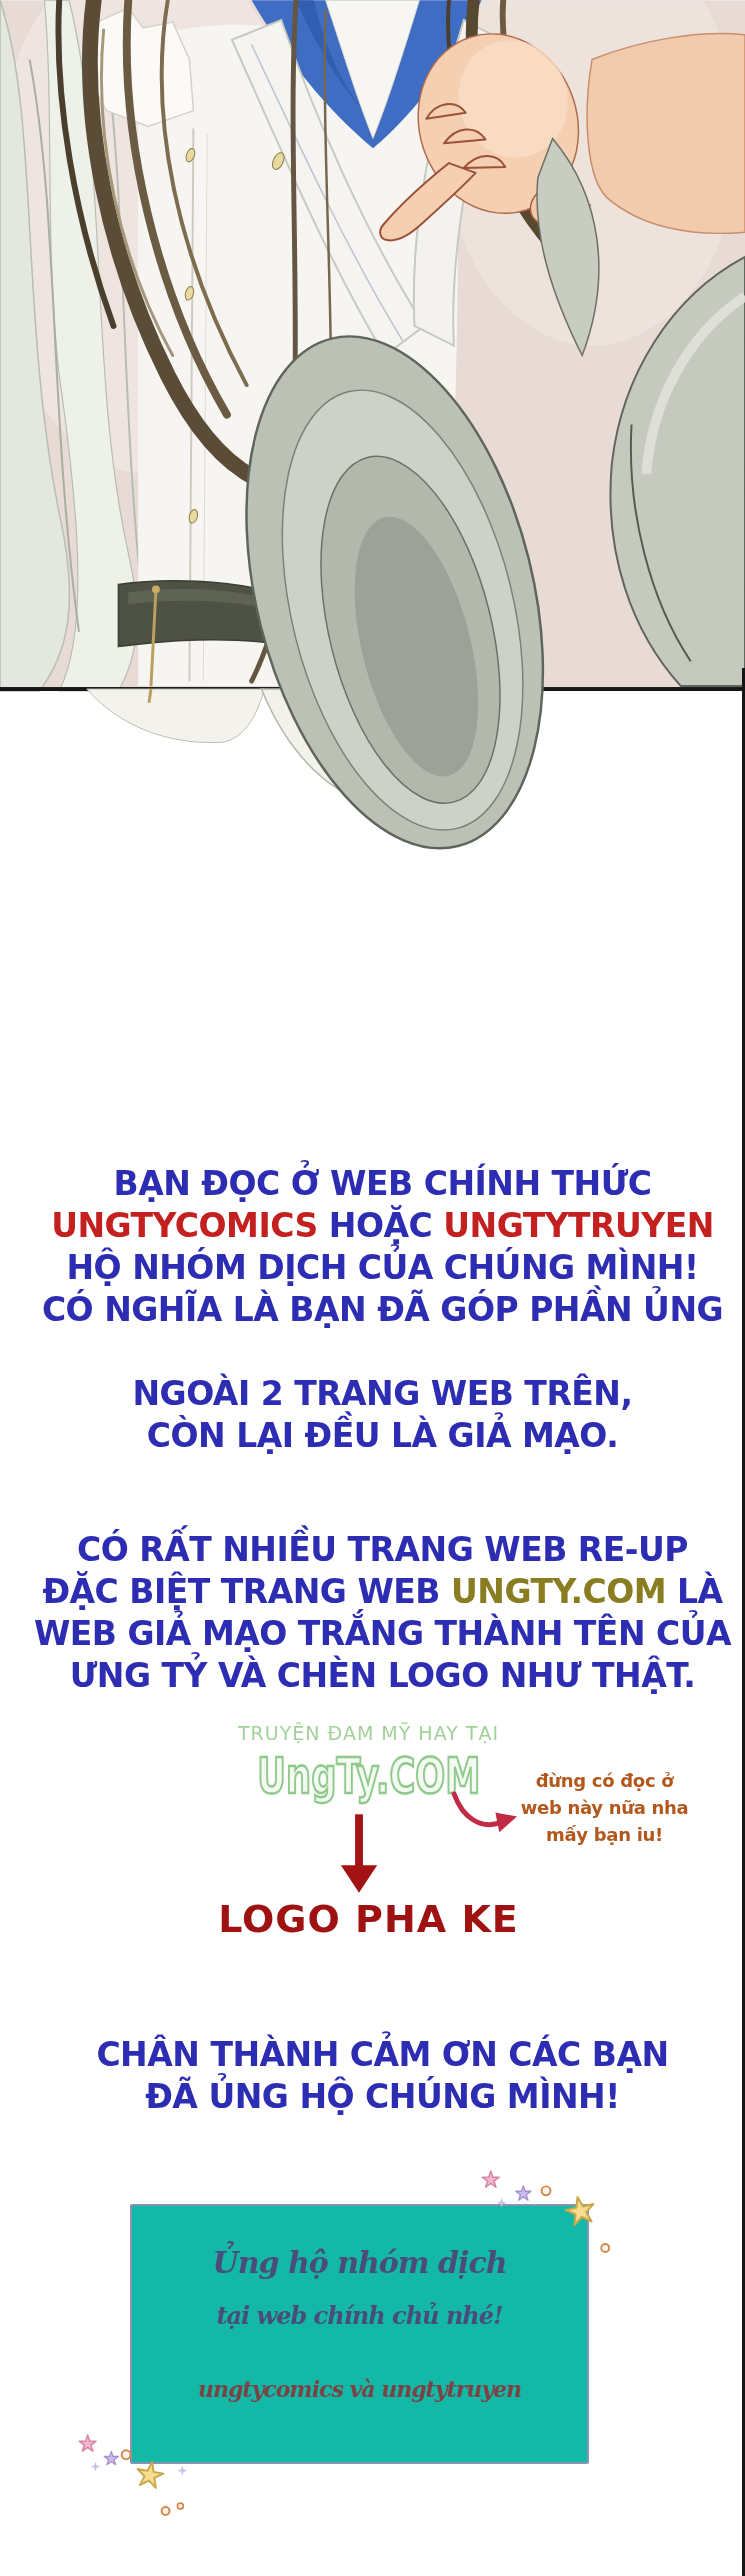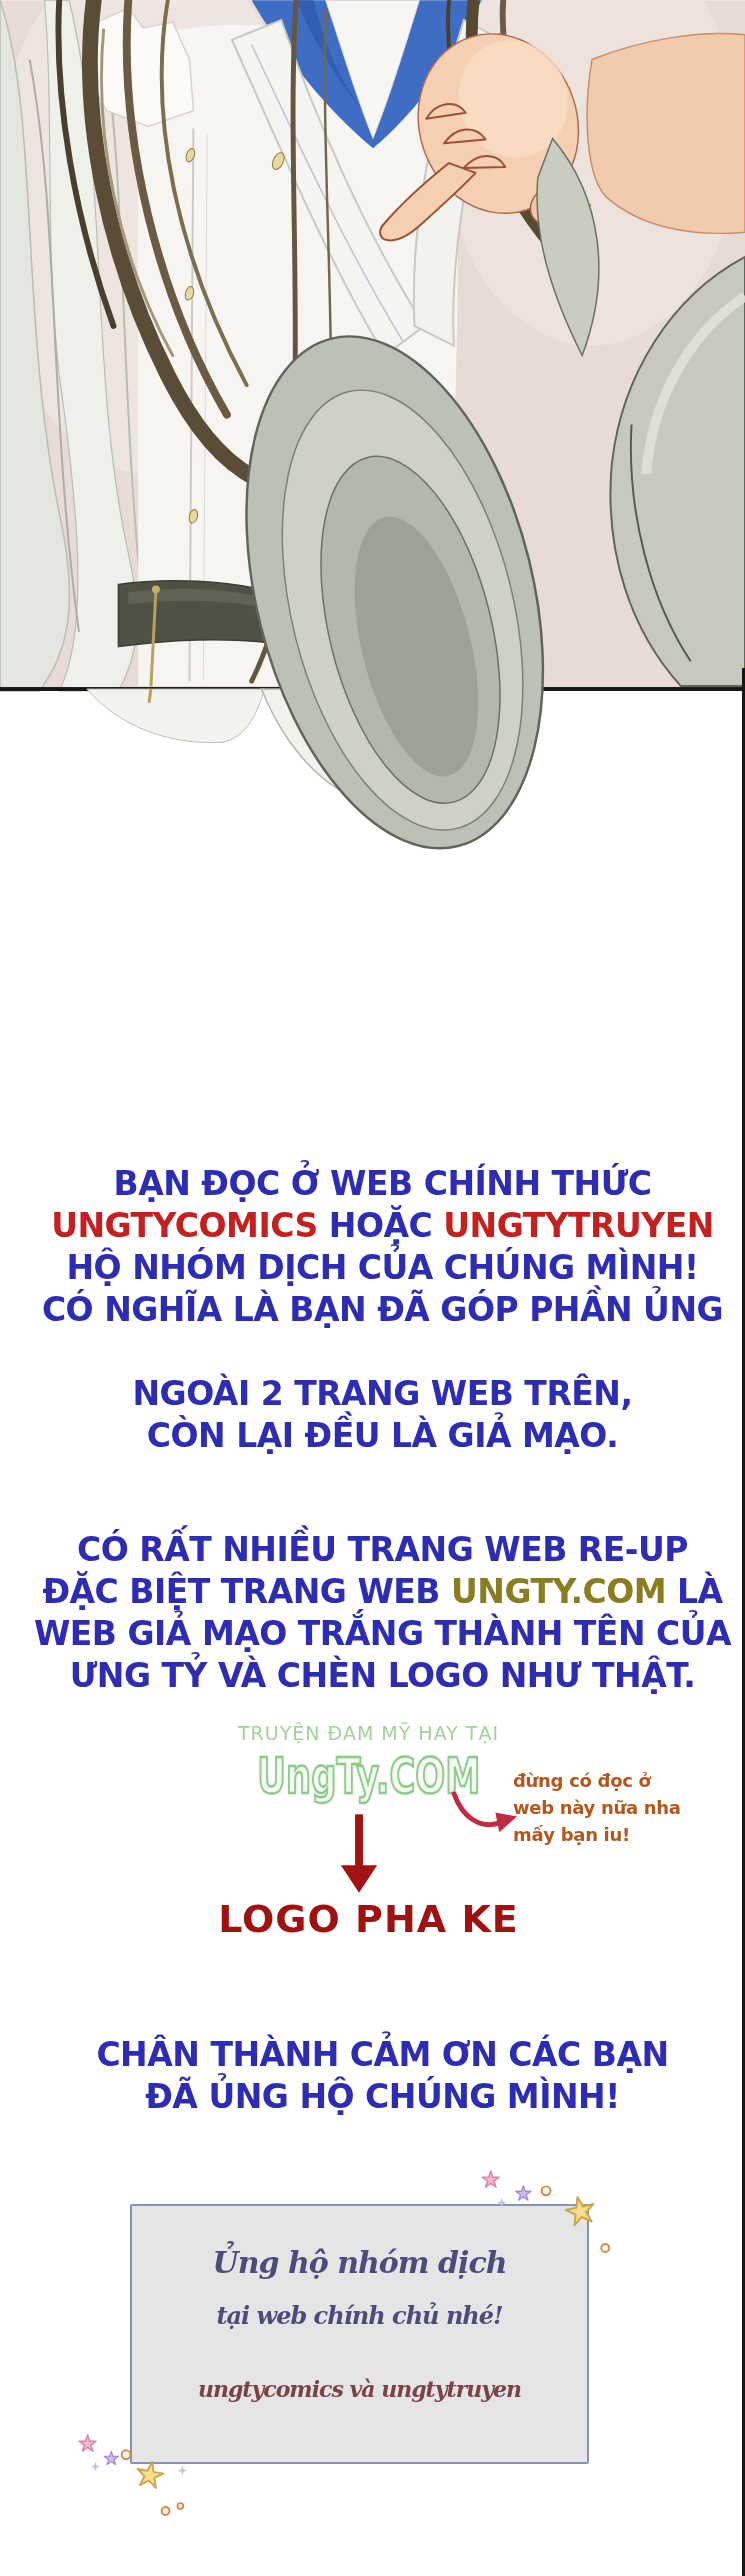--- a/index.html
+++ b/index.html
@@ -17,27 +17,27 @@
   
   .tagline{position:absolute;left:0;top:1722px;width:737px;text-align:center;
     font-weight:400;font-size:19px;letter-spacing:1px;color:#a3d19a;
     text-shadow:0 0 2px #ffffff;}
   .brand{position:absolute;left:0;top:1746px;width:737px;text-align:center;line-height:61px;}
   .brand span{display:inline-block;transform:scaleX(.72);font-weight:700;font-size:49px;
     color:#f4faf1;-webkit-text-stroke:2.5px #8fc98b;text-shadow:0 0 4px #cde8ca;}
   .fake-label{position:absolute;left:0;top:1897px;width:737px;text-align:center;
     font-weight:700;font-size:38px;letter-spacing:1px;color:#9e1212;white-space:nowrap;}
   
-  .side-note{position:absolute;left:513px;top:1767px;width:183px;text-align:left;
+  .side-note{position:absolute;left:513px;top:1767px;width:183px;text-align:center;
     font-weight:700;font-size:18px;line-height:27px;letter-spacing:-0.3px;color:#b2581c;}
   
   .thanks{top:2034px;}
   
   .support-box{position:absolute;left:130px;top:2204px;width:455px;height:256px;
-    border:2px solid #8693b3;background:#e5e5e5;border-radius:2px;}
+    border:2px solid #8693b3;background:#14b8a6;border-radius:2px;}
   .script{position:absolute;left:0;width:100%;text-align:center;
     font-family:"DejaVu Serif","Liberation Serif",serif;font-style:italic;font-weight:700;
     letter-spacing:-1px;white-space:nowrap;}
   .s1{top:39px;font-size:30px;color:#4a4c7a;}
   .s2{top:95px;font-size:24px;color:#4a4c7a;}
   .s3{top:170px;font-size:22px;color:#7c4347;}
   .stars{position:absolute;}
   .arrow-svg{position:absolute;}
 </style>
 </head>

